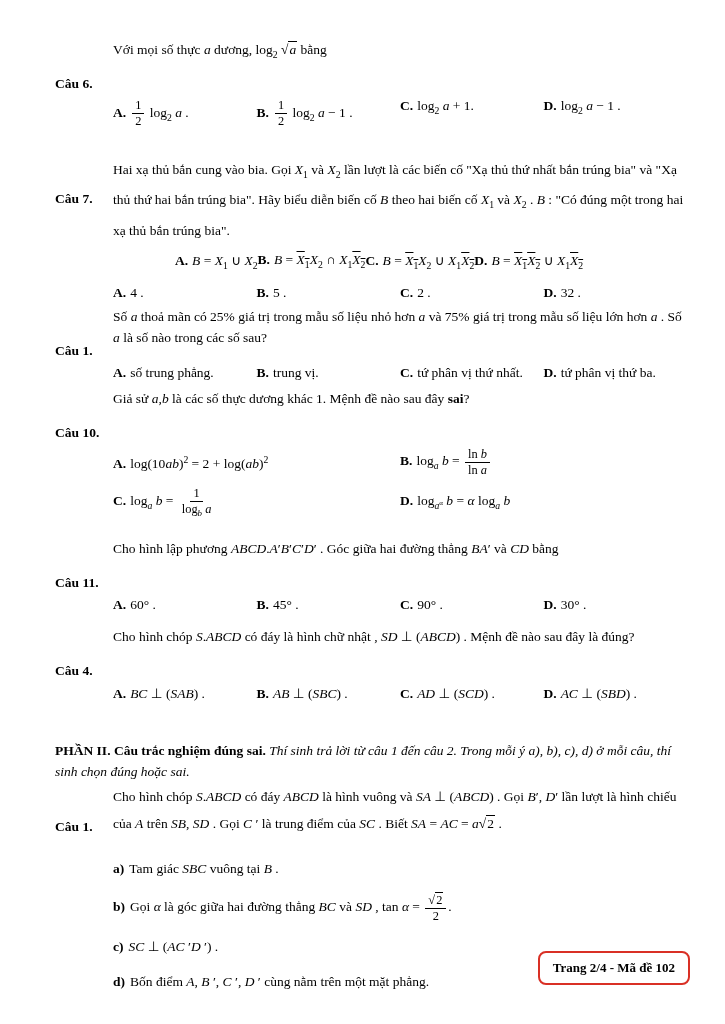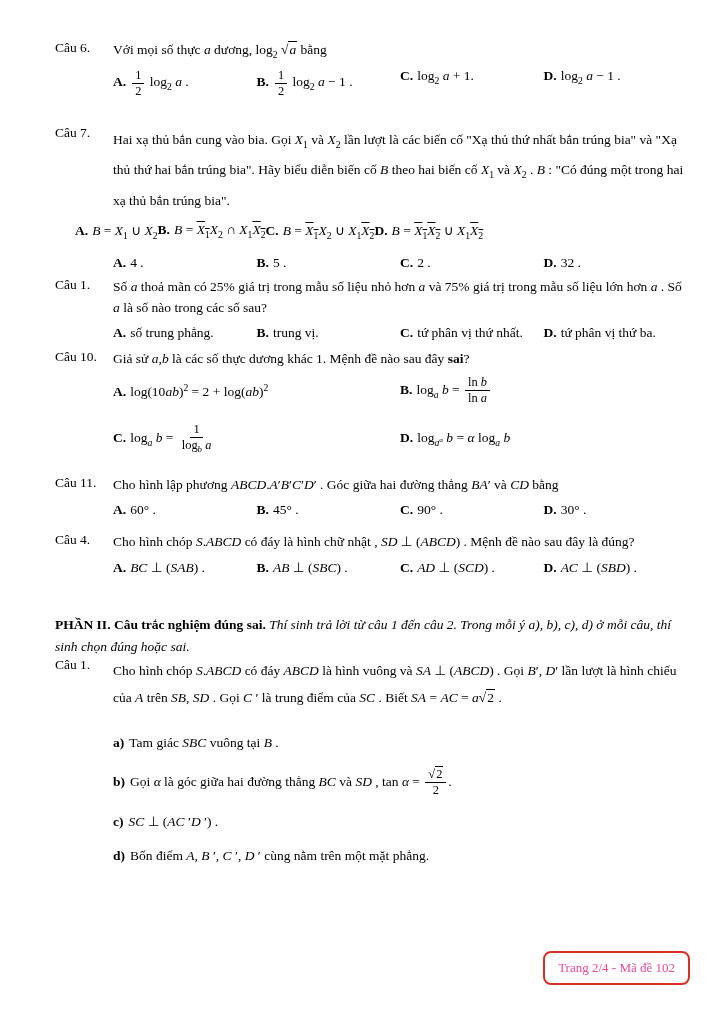--- a/index.html
+++ b/index.html
@@ -10,27 +10,27 @@
     color: #000000;
     font-family: "Liberation Serif", serif;
     font-size: 13.5px;
     position: relative;
     overflow: hidden;
   }
   .page { padding: 40px 38px 0 55px; }
 
   .q { margin-bottom: 14px; }
   .q-line { display: flex; align-items: flex-start; }
-  .q-label { flex: 0 0 58px; font-weight: normal; white-space: nowrap; }
+  .q-label { flex: 0 0 58px; font-weight: bold; white-space: nowrap; margin-top: 36px; }
   .q-text { flex: 1; line-height: 1.55; }
 
   .answers { margin-top: 6px; padding-left: 58px; }
   .row4 { display: grid; grid-template-columns: 25% 25% 25% 25%; align-items: start; }
-  .row2 { display: grid; grid-template-columns: 50% 50%; row-gap: 16px; align-items: center; }
-  .rowflex { display: flex; justify-content: flex-start; padding-left: 20px; padding-right: 4px; }
+  .row2 { display: grid; grid-template-columns: 50% 50%; row-gap: 8px; align-items: center; }
+  .rowflex { display: flex; justify-content: center; padding-left: 20px; padding-right: 4px; }
   .ans { white-space: nowrap; }
   .ans-label { font-weight: bold; margin-right: 4px; }
 
   
   i { font-style: italic; }
   sub, sup { font-size: 0.72em; }
   .frac { display: inline-flex; flex-direction: column; align-items: center; vertical-align: middle; line-height: 1.2; font-size: 0.92em; margin: 0 2px; }
   .frac .num { border-bottom: 1px solid #000; padding: 0 3px; }
   .frac .den { padding: 0 3px; }
   .ol { text-decoration: overline; }
@@ -57,21 +57,21 @@
 
   
   .footer-box {
     position: absolute;
     right: 35px; bottom: 39px;
     border: 2px solid #d93025;
     border-radius: 8px;
     padding: 7px 13px;
     background: #ffffff;
   }
-  .footer-text { color: #ec4899; font-weight: normal; font-size: 13px; white-space: nowrap; text-align: center; }
+  .footer-text { color: #000000; font-weight: bold; font-size: 13px; white-space: nowrap; text-align: center; }
 </style>
 </head>
 <body>
 
 <div class="page">
 
   <section class="q mb-26">
     <div class="q-line">
       <span class="q-label">Câu 6.</span>
       <div class="q-text">Với mọi số thực <i>a</i> dương, log<sub>2</sub> <span class="sqrt">√<span class="rad"><i>a</i></span></span> bằng</div>

